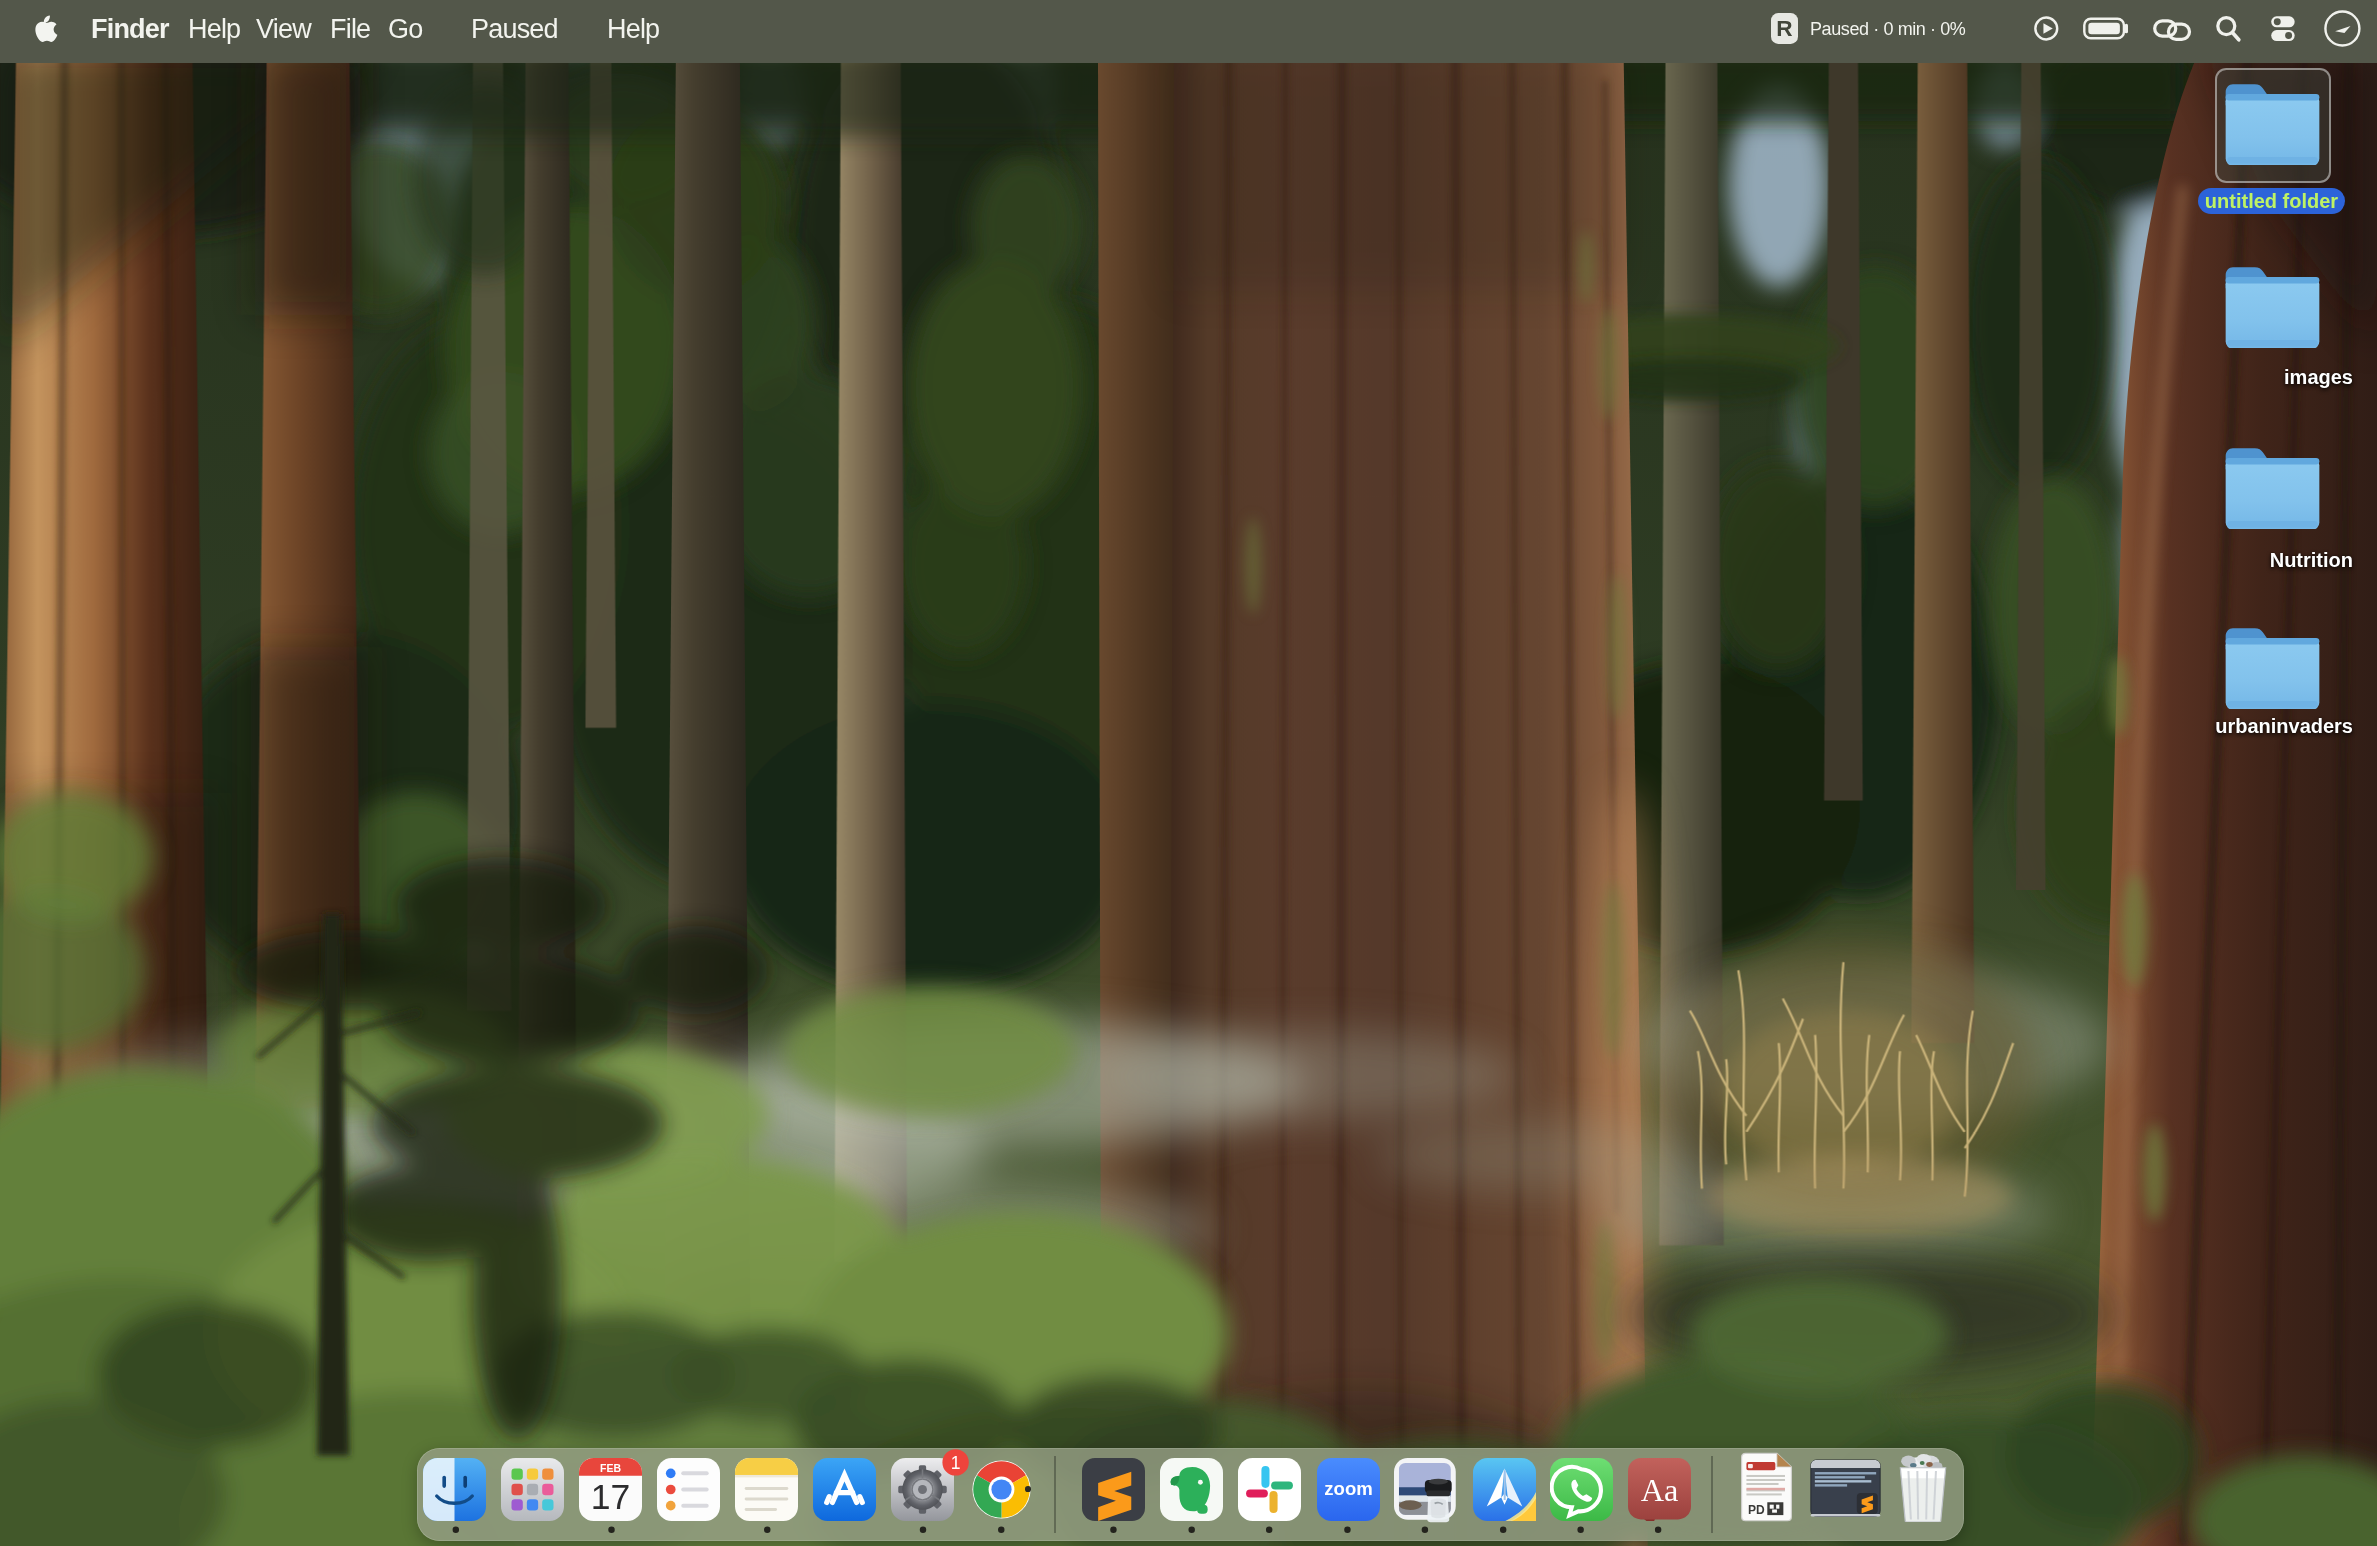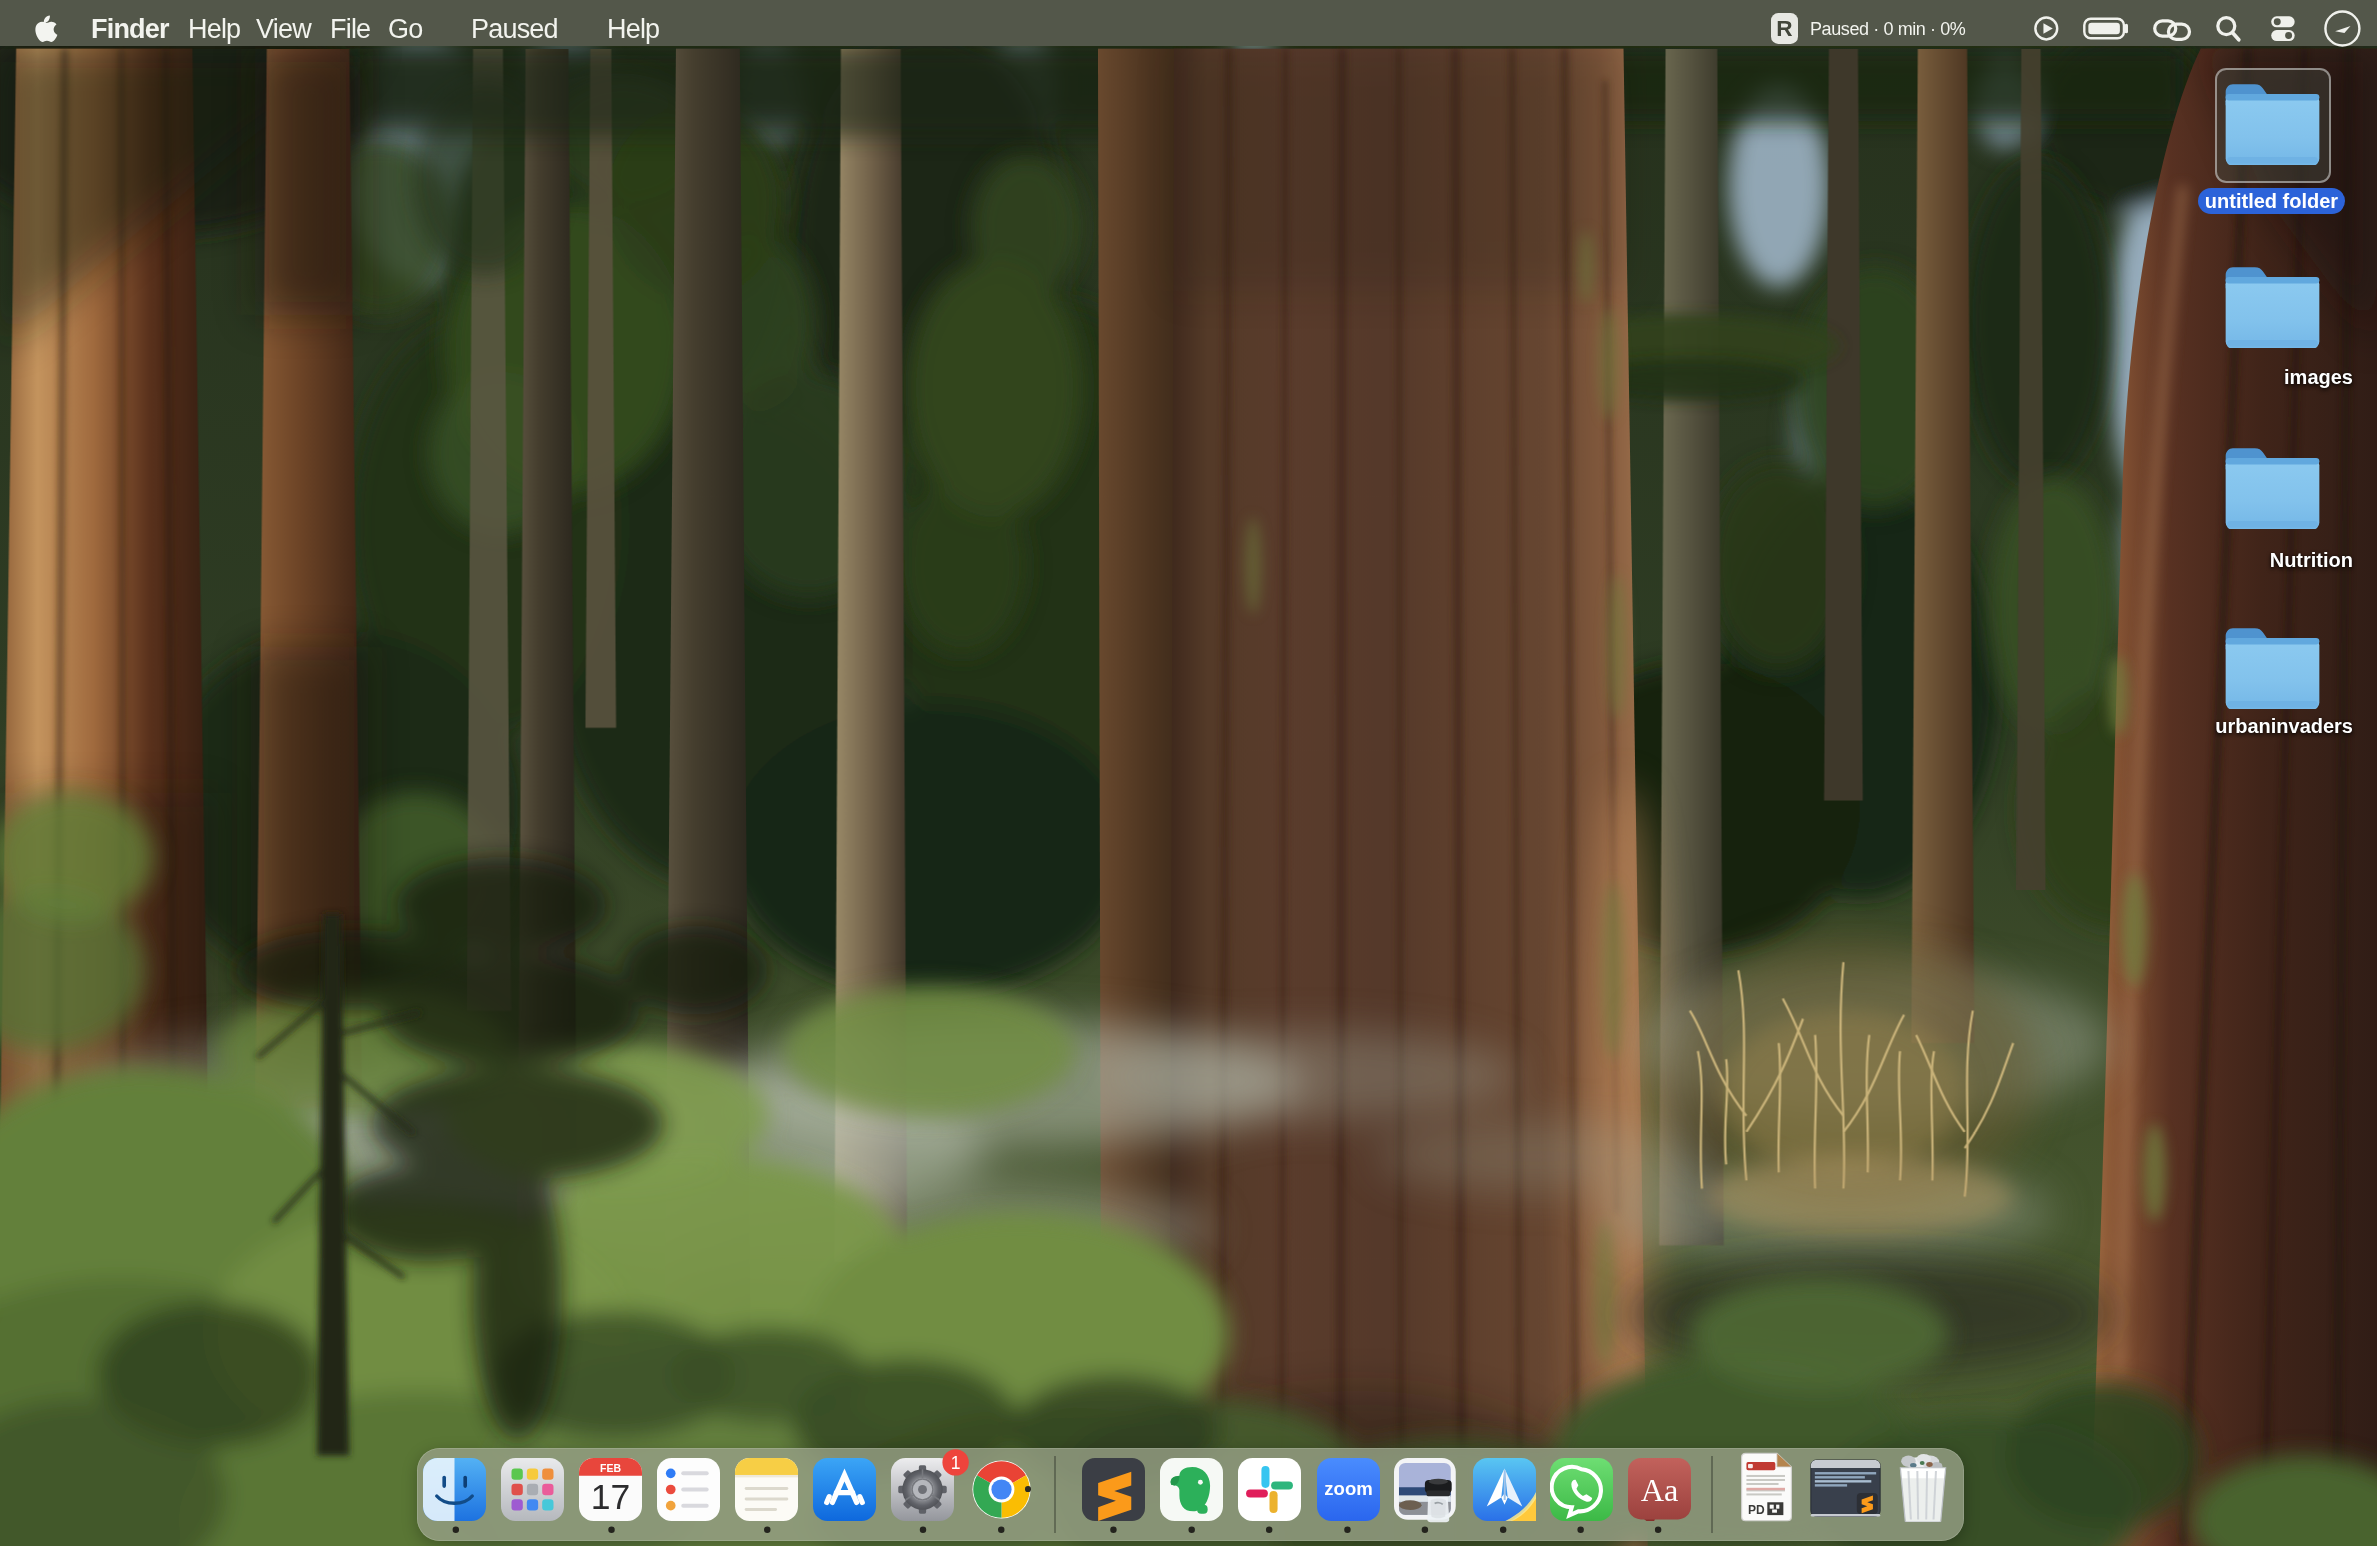--- a/index.html
+++ b/index.html
@@ -1,18 +1,18 @@
 <!DOCTYPE html>
 <html style="font-size:13px"><head>
 <meta charset="utf-8">
 <style>
   html,body{margin:0;padding:0;width:2377px;height:1546px;overflow:hidden;background:#2c3824;
     font-family:"Liberation Sans",sans-serif;}
   #wall{position:absolute;left:0;top:0;width:2377px;height:1546px;}
-  #menubar{position:absolute;left:0;top:0;width:2377px;height:46px;background:#53574a;}
+  #menubar{position:absolute;left:0;top:0;width:2377px;height:63px;background:#53574a;}
   .mi{position:absolute;top:0;height:57px;line-height:58px;color:#f2f3ee;font-size:27px;letter-spacing:-0.8px;}
   .lbl{position:absolute;color:#fff;font-size:20px;font-weight:bold;text-align:right;
        text-shadow:0 1.6px 4px rgba(0,0,0,0.85), 0 0 1.6px rgba(0,0,0,0.6);}
   #dock{position:absolute;left:417px;top:1448px;width:1547px;height:93px;border-radius:22.6px;
         background:rgba(151,160,135,0.80);box-shadow:0 0 0 0.8px rgba(255,255,255,0.18) inset, 0 4.9px 14.6px rgba(0,0,0,0.25);}
 </style>
 </head>
 <body>
 <svg id="wall" viewBox="0 0 2940 1912" preserveAspectRatio="none">
 <defs>
@@ -346,21 +346,21 @@
       <rect x="4" y="94" width="112" height="8" rx="4" fill="#6fb2e4"></rect>
     </g>
   </defs>
 </svg>
 
 <div id="desktopicons">
   <div style="position:absolute;left:2215px;top:68px;width:116px;height:115px;border-radius:11.3px;background:rgba(70,76,66,0.42);border:2.4px solid rgba(255,255,255,0.45);box-sizing:border-box"></div>
   <svg style="position:absolute;left:2224px;top:81px" width="97" height="84" viewBox="0 0 120 104">
       <use href="#fold"></use>
     </svg>
-  <div style="position:absolute;left:2198px;top:188px;width:147px;height:26px;border-radius:13px;background:#2c63d9;color:#ffffff;font-size:20px;font-weight:bold;text-align:center;line-height:26px">untitled folder</div>
+  <div style="position:absolute;left:2198px;top:188px;width:147px;height:26px;border-radius:13px;background:#2c63d9;color:#bef264;font-size:20px;font-weight:bold;text-align:center;line-height:26px">untitled folder</div>
   <svg style="position:absolute;left:2224px;top:264px" width="97" height="84" viewBox="0 0 120 104">
       <use href="#fold"></use>
     </svg>
   <div class="lbl" style="left:2191px;top:366px;width:162px">images</div>
   <svg style="position:absolute;left:2224px;top:445px" width="97" height="84" viewBox="0 0 120 104">
       <use href="#fold"></use>
     </svg>
   <div class="lbl" style="left:2191px;top:549px;width:162px">Nutrition</div>
   <svg style="position:absolute;left:2224px;top:625px" width="97" height="84" viewBox="0 0 120 104">
       <use href="#fold"></use>

